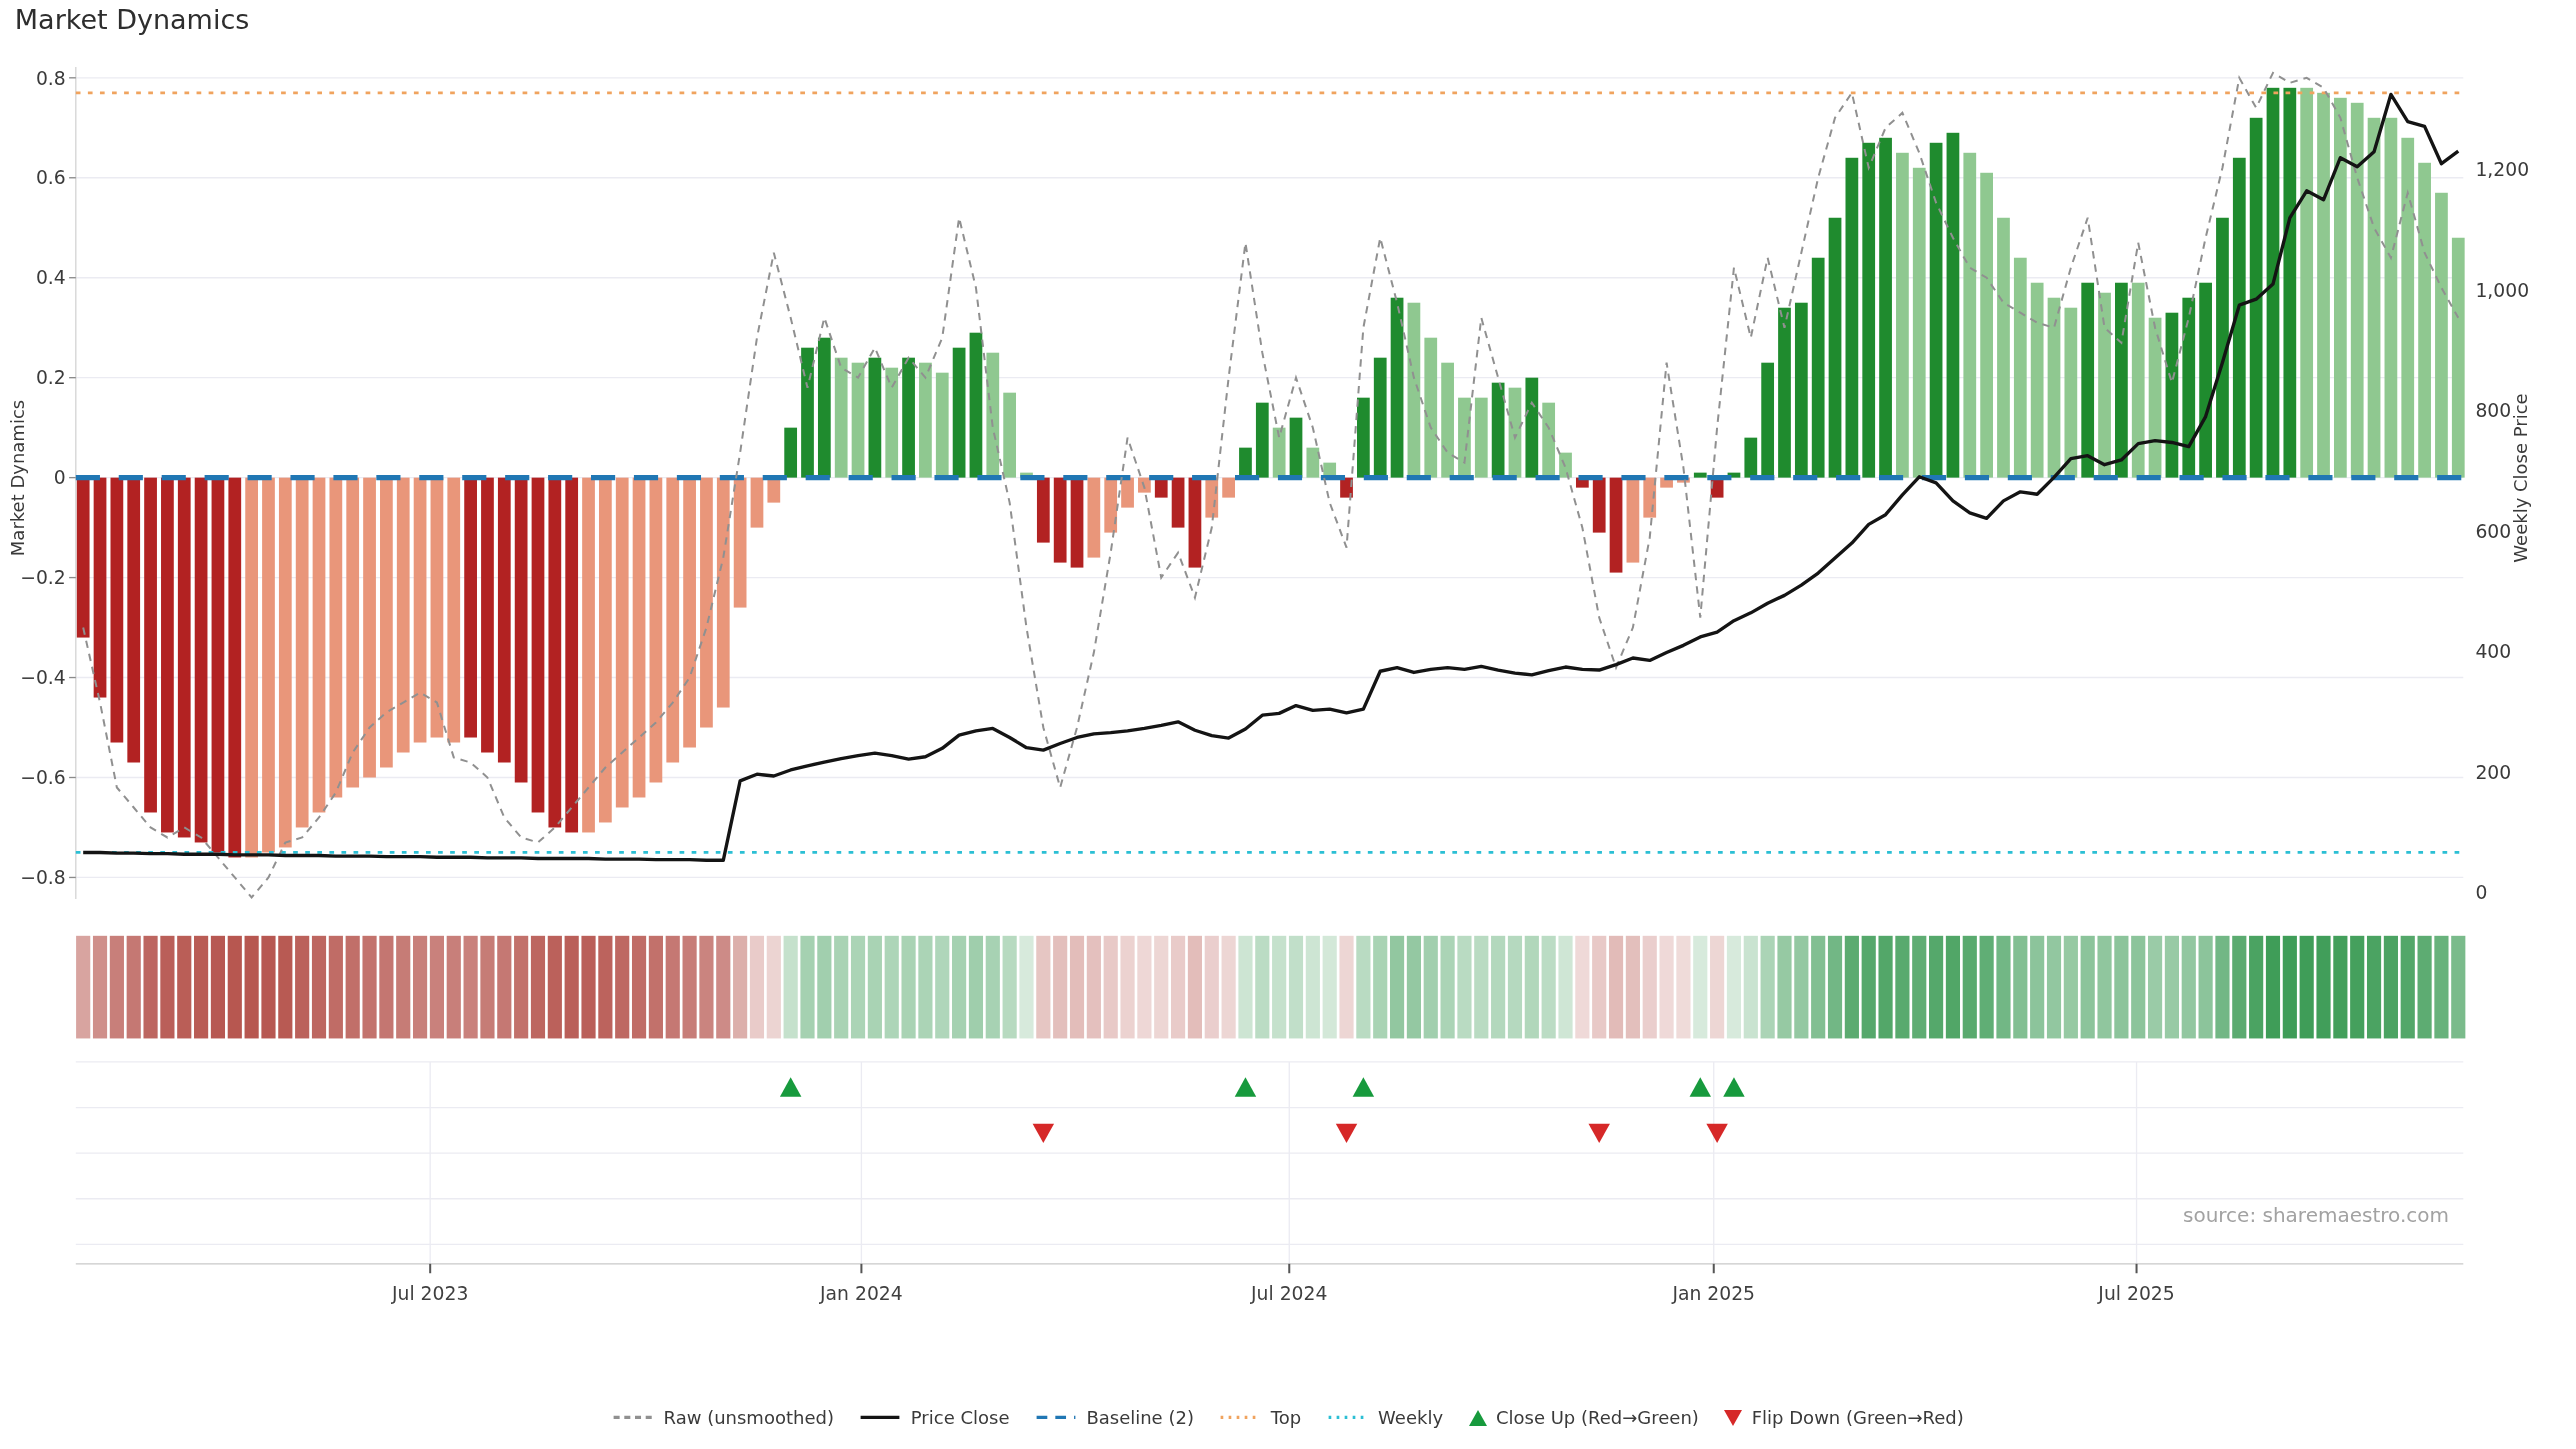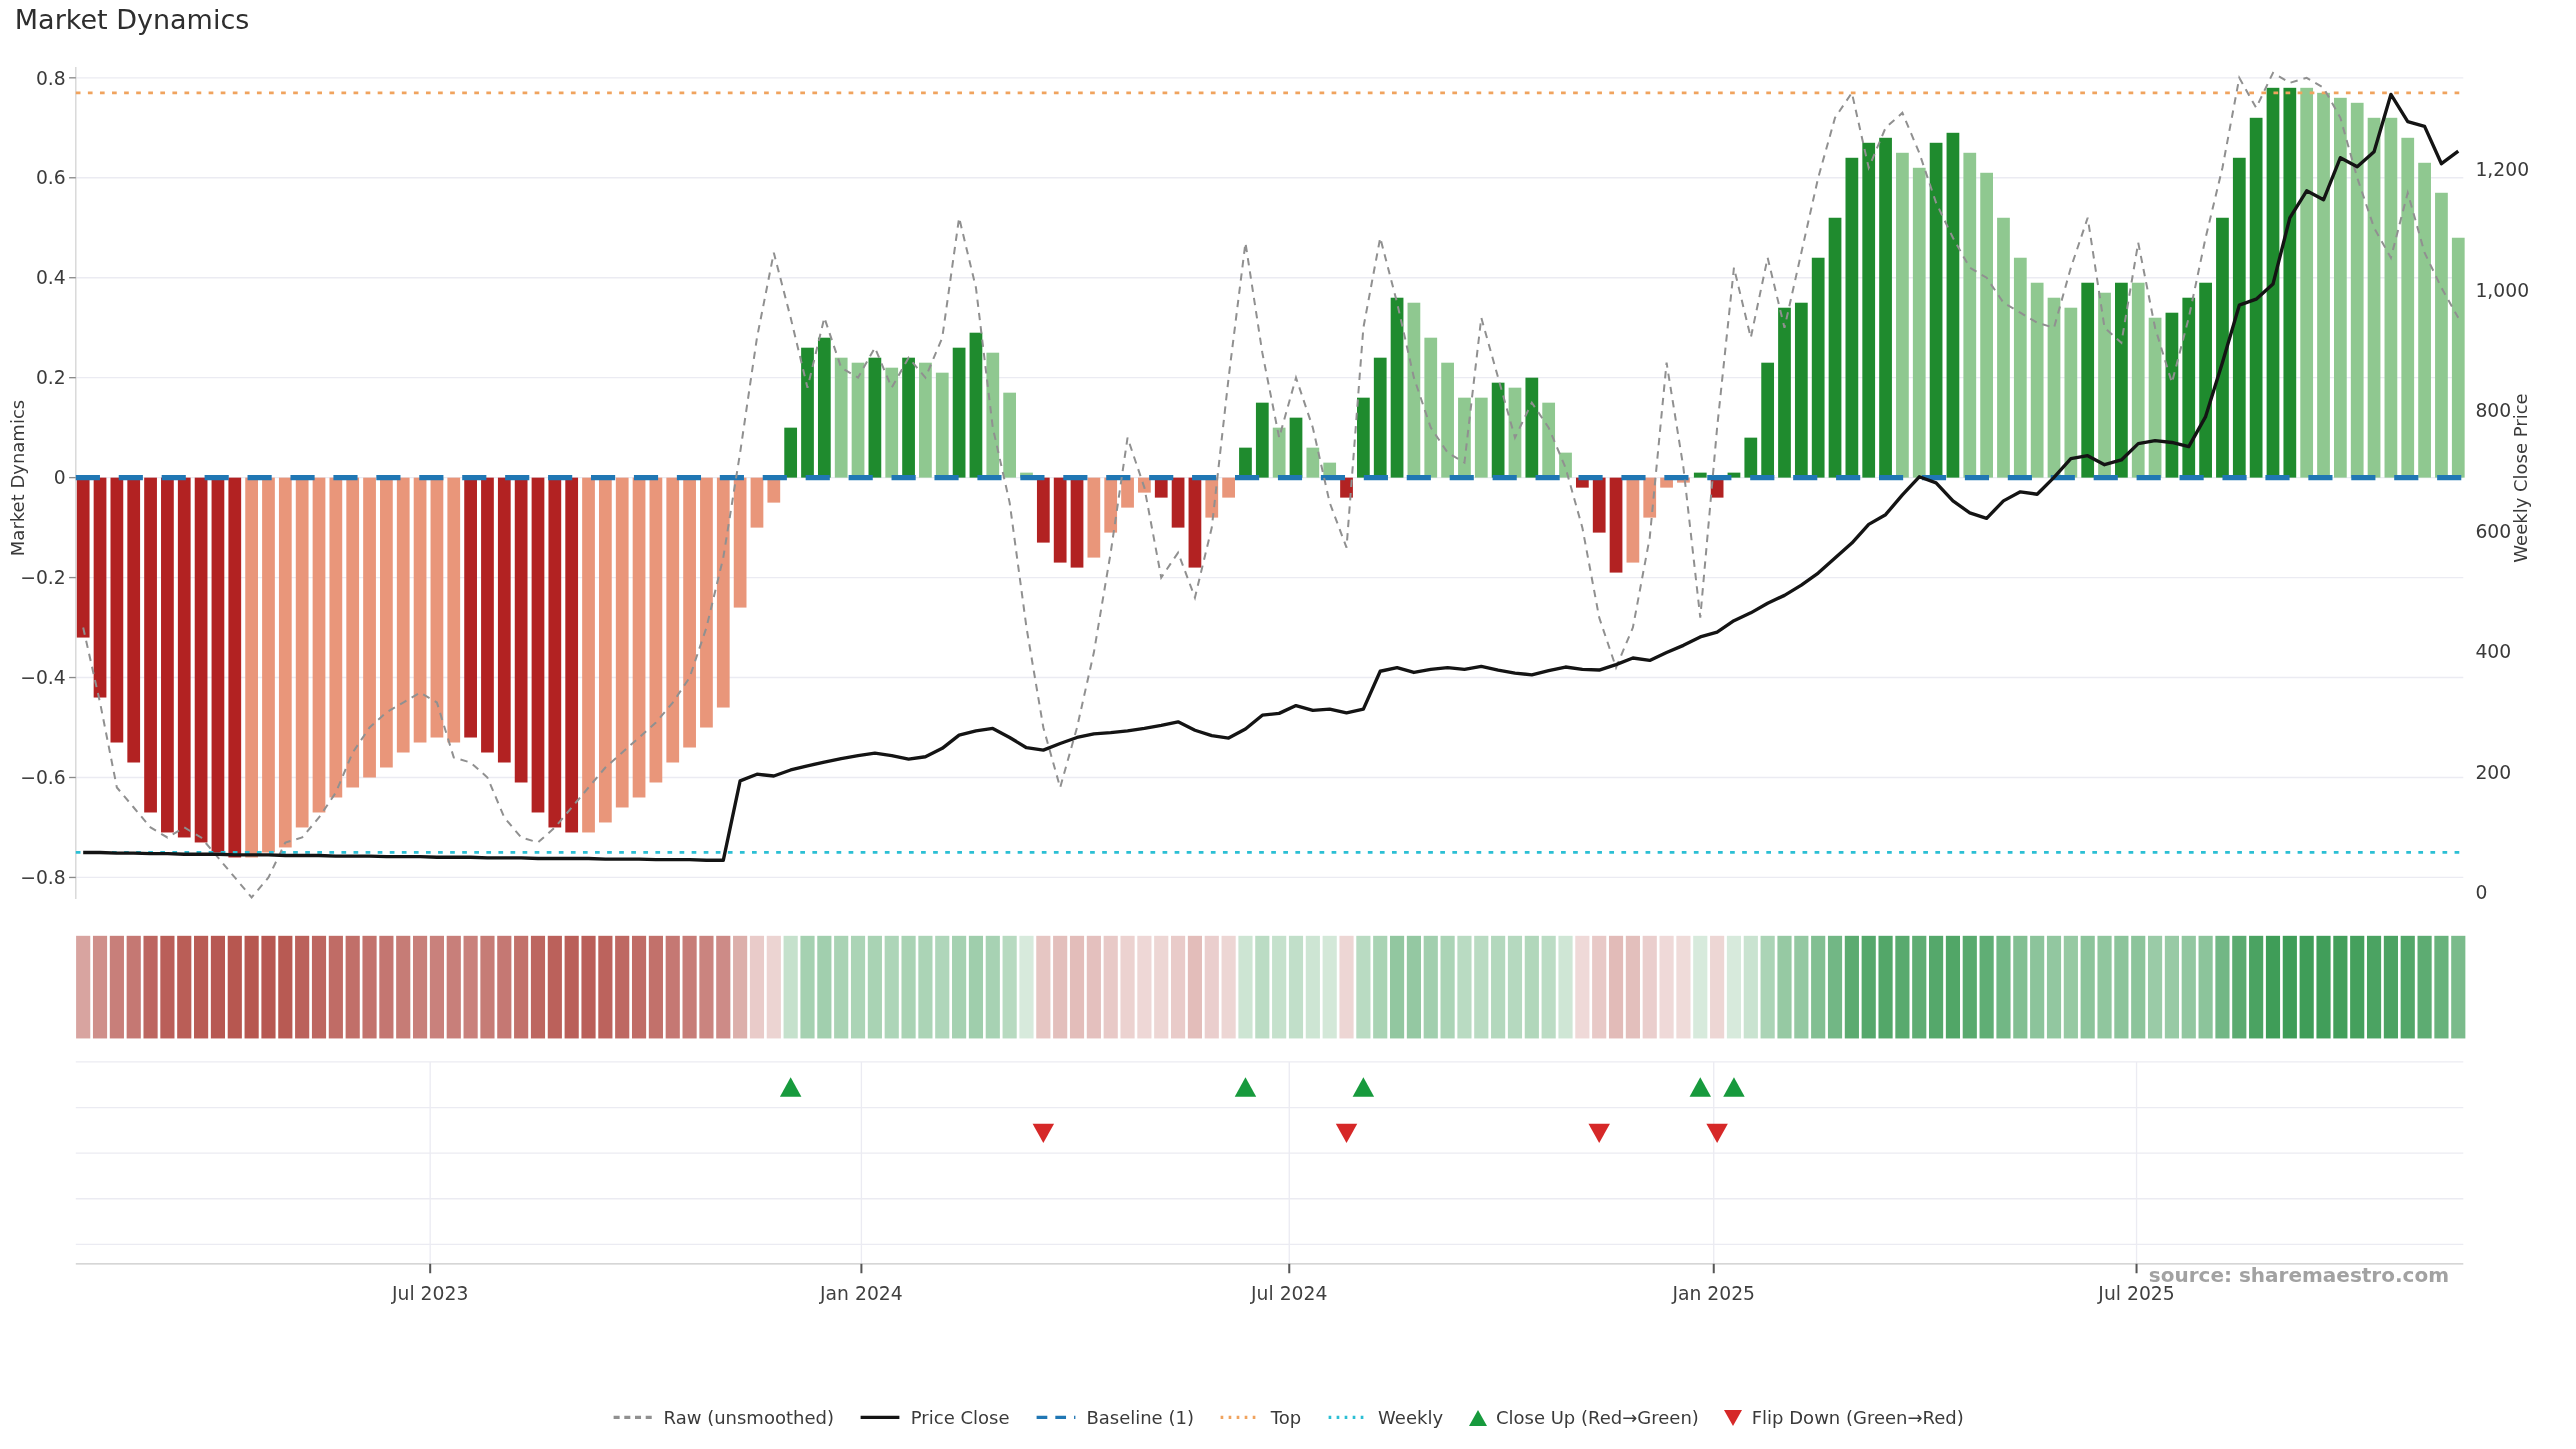--- a/index.html
+++ b/index.html
@@ -2,21 +2,21 @@
 <html style="font-size:10.7px"><head>
 <meta charset="utf-8">
 <style>
   html,body{margin:0;padding:0;background:#ffffff;width:2576px;height:1449px;overflow:hidden;}
   body{font-family:"DejaVu Sans","Liberation Sans",sans-serif;color:#303030;position:relative;}
   .stage{position:absolute;left:0;top:0;width:2576px;height:1449px;}
   #chart-svg{position:absolute;left:0;top:0;}
   .page-title{position:absolute;left:14.8px;top:4px;font-size:27px;color:#2e2e2e;}
   .axis-title{position:absolute;width:0;height:0;}
   .axis-title span{position:absolute;white-space:nowrap;font-size:18px;color:#3a3a3a;transform:translate(-50%,-50%) rotate(-90deg);}
-  .source-note{position:absolute;right:127px;top:1263px;font-size:20px;color:#a2a2a2;font-weight:bold;}
+  .source-note{position:absolute;right:127px;top:1203px;font-size:20px;color:#a2a2a2;}
   .legend{position:absolute;left:0;top:1407px;width:2576px;display:flex;justify-content:center;align-items:center;gap:25.5px;font-size:18px;color:#3a3a3a;}
   .legend-item{display:flex;align-items:center;gap:9.4px;}
   .glyph{display:inline-block;}
   .tri-up{width:0;height:0;border-left:9.4px solid transparent;border-right:9.4px solid transparent;border-bottom:16px solid #179a3d;}
   .tri-down{width:0;height:0;border-left:9.4px solid transparent;border-right:9.4px solid transparent;border-top:16px solid #d62828;}
 </style>
 </head>
 <body>
 
 <div class="stage">
@@ -430,21 +430,21 @@
       <div class="legend-item">
         <svg width="42" height="6.7" viewBox="0 0 62 10">
           <line x1="2" x2="60" y1="5" y2="5" stroke="#141414" stroke-width="5"></line>
         </svg>
         <span>Price Close</span>
       </div>
       <div class="legend-item">
         <svg width="42" height="6.7" viewBox="0 0 62 10">
           <line x1="2" x2="60" y1="5" y2="5" stroke="#2077b4" stroke-width="5" stroke-dasharray="16 12"></line>
         </svg>
-        <span>Baseline (1)</span>
+        <span>Baseline (2)</span>
       </div>
       <div class="legend-item">
         <svg width="42" height="6.7" viewBox="0 0 62 10">
           <line x1="2" x2="60" y1="5" y2="5" stroke="#f0a35e" stroke-width="5" stroke-dasharray="4 8"></line>
         </svg>
         <span>Top</span>
       </div>
       <div class="legend-item">
         <svg width="42" height="6.7" viewBox="0 0 62 10">
           <line x1="2" x2="60" y1="5" y2="5" stroke="#2bbfd4" stroke-width="5" stroke-dasharray="4 8"></line>

